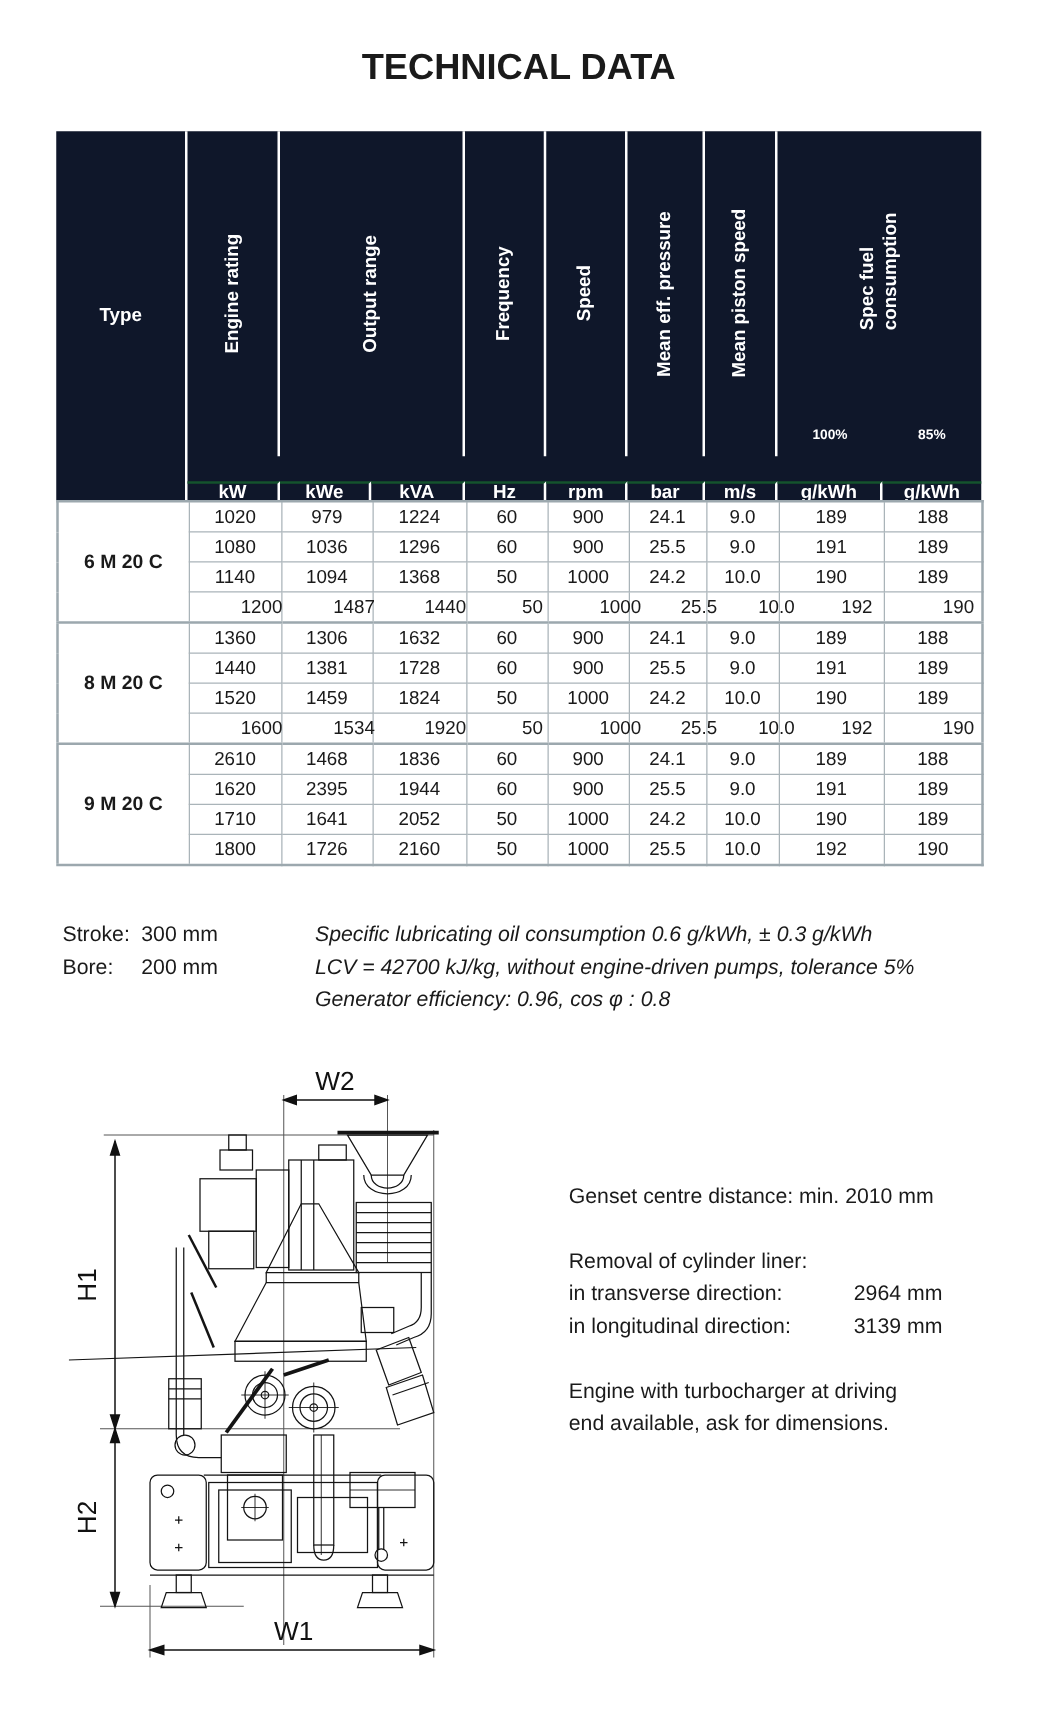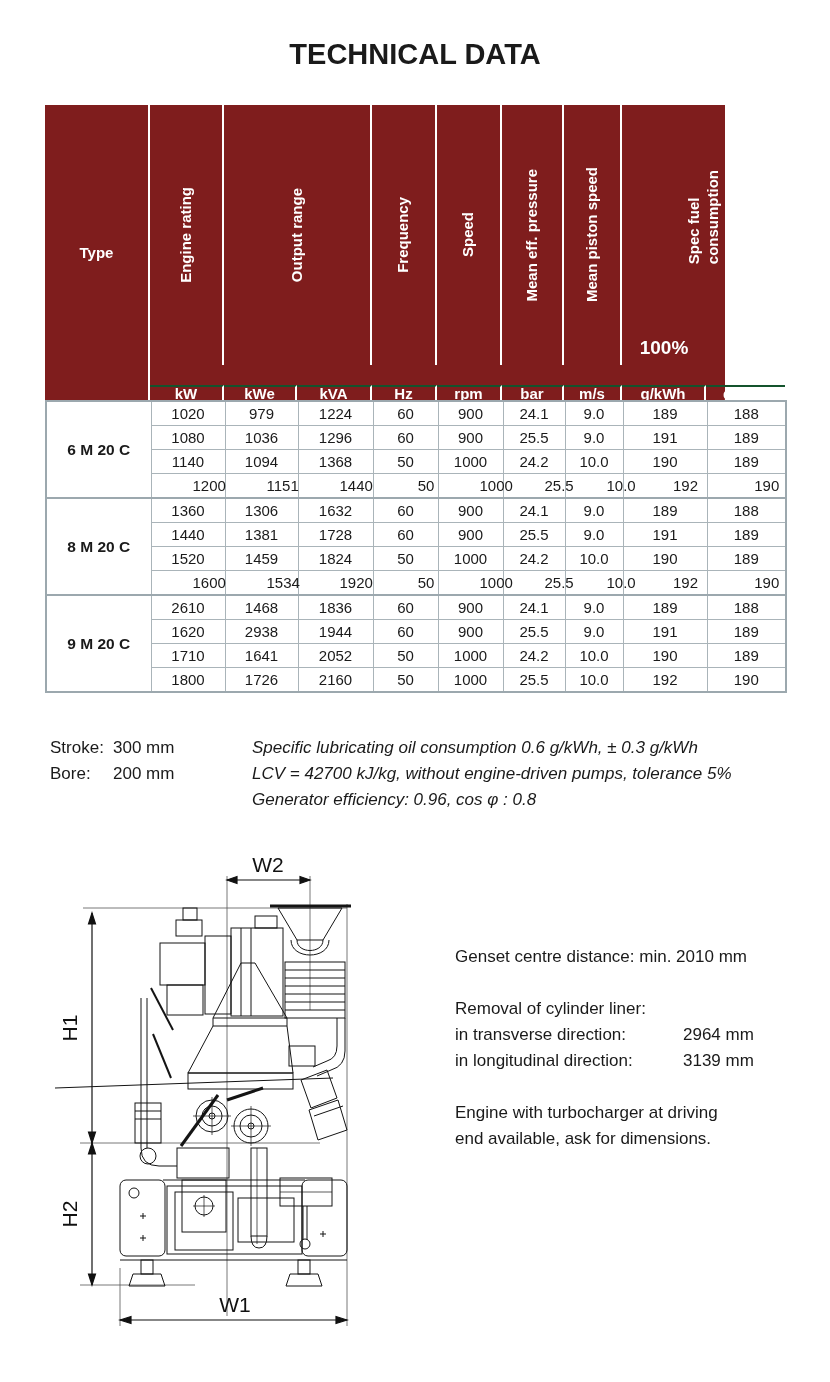--- a/index.html
+++ b/index.html
@@ -2,31 +2,31 @@
 <html><head>
 <meta charset="utf-8">
 <style>
   html,body{margin:0;padding:0;background:#fff;}
   .page{position:relative;width:830px;height:1382px;background:#fff;overflow:hidden;
         font-family:"Liberation Sans",sans-serif;color:#1a1a1a;}
   .title{position:absolute;top:38px;left:0;width:100%;text-align:center;
          font-size:29px;font-weight:bold;letter-spacing:0px;}
 
   
-  .thead{position:absolute;left:45px;top:105px;width:680px;height:295px;
-         display:grid;background:#7f1d1d;
+  .thead{position:absolute;left:45px;top:105px;width:740px;height:295px;
+         display:grid;background:#0f172a;
          grid-template-columns:105px 74px 73px 75px 65px 65px 62px 58px 84px 79px;
          grid-template-rows:225px 35px 35px;}
   .hcell{display:flex;align-items:center;justify-content:center;
          color:#fff;font-weight:bold;font-size:15px;box-sizing:border-box;}
   .wr{border-right:2px solid #fff;}
   .vert{writing-mode:vertical-rl;transform:rotate(180deg);white-space:nowrap;line-height:1.25;}
   .vert span{display:block;}
   .unit{border-top:2px solid #14532d;box-sizing:border-box;margin-top:20px;}
-  .subpct{font-size:19px;}
+  .subpct{font-size:11px;}
 
   
   table.data{position:absolute;left:45px;top:400px;width:740px;border-collapse:collapse;
              table-layout:fixed;border:2px solid #9CA8AE;}
   table.data td{height:23px;text-align:center;font-size:15px;padding:0;
                 border-right:1px solid #AAB4B9;border-bottom:1px solid #AAB4B9;}
   table.data td:last-child{border-right:none;}
   table.data tr.bend td{border-bottom:2px solid #9CA8AE;padding-left:41px;}
   table.data td.type{font-weight:bold;font-size:15.5px;border-bottom:2px solid #9CA8AE;}
 
@@ -137,21 +137,21 @@
           <td>1368</td>
           <td>50</td>
           <td>1000</td>
           <td>24.2</td>
           <td>10.0</td>
           <td>190</td>
           <td>189</td>
       </tr>
       <tr class="bend">
         <td>1200</td>
-          <td>1151</td>
+          <td>1487</td>
           <td>1440</td>
           <td>50</td>
           <td>1000</td>
           <td>25.5</td>
           <td>10.0</td>
           <td>192</td>
           <td>190</td>
       </tr>
 
       <tr>
@@ -207,21 +207,21 @@
           <td>1836</td>
           <td>60</td>
           <td>900</td>
           <td>24.1</td>
           <td>9.0</td>
           <td>189</td>
           <td>188</td>
       </tr>
       <tr>
         <td>1620</td>
-          <td>2938</td>
+          <td>2395</td>
           <td>1944</td>
           <td>60</td>
           <td>900</td>
           <td>25.5</td>
           <td>9.0</td>
           <td>191</td>
           <td>189</td>
       </tr>
       <tr>
         <td>1710</td>

